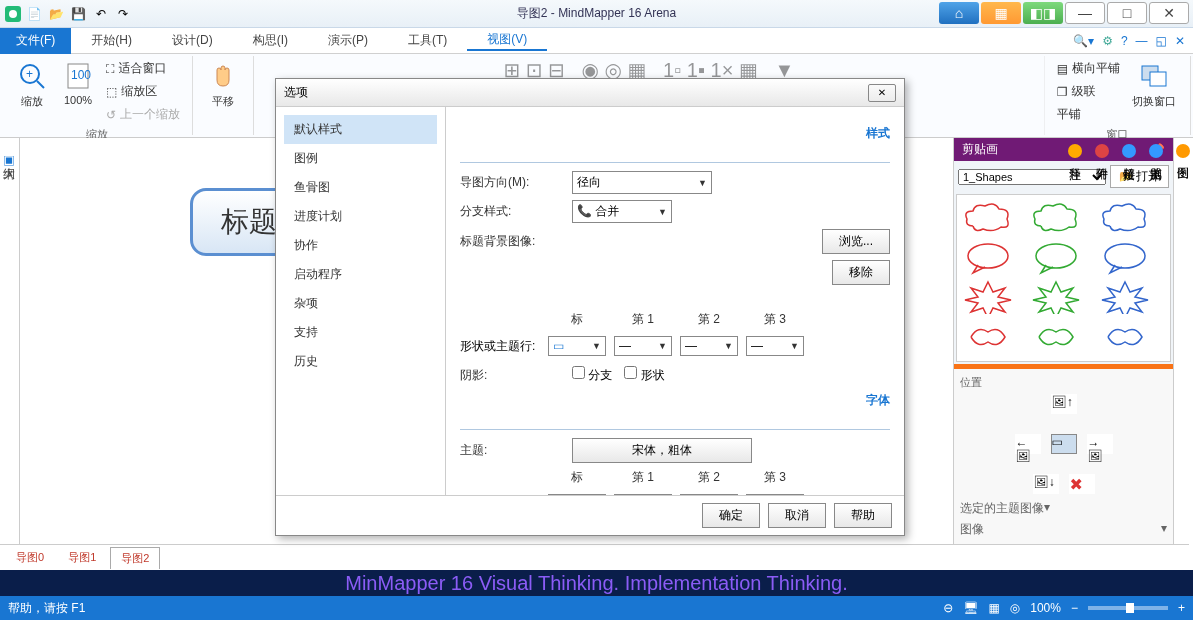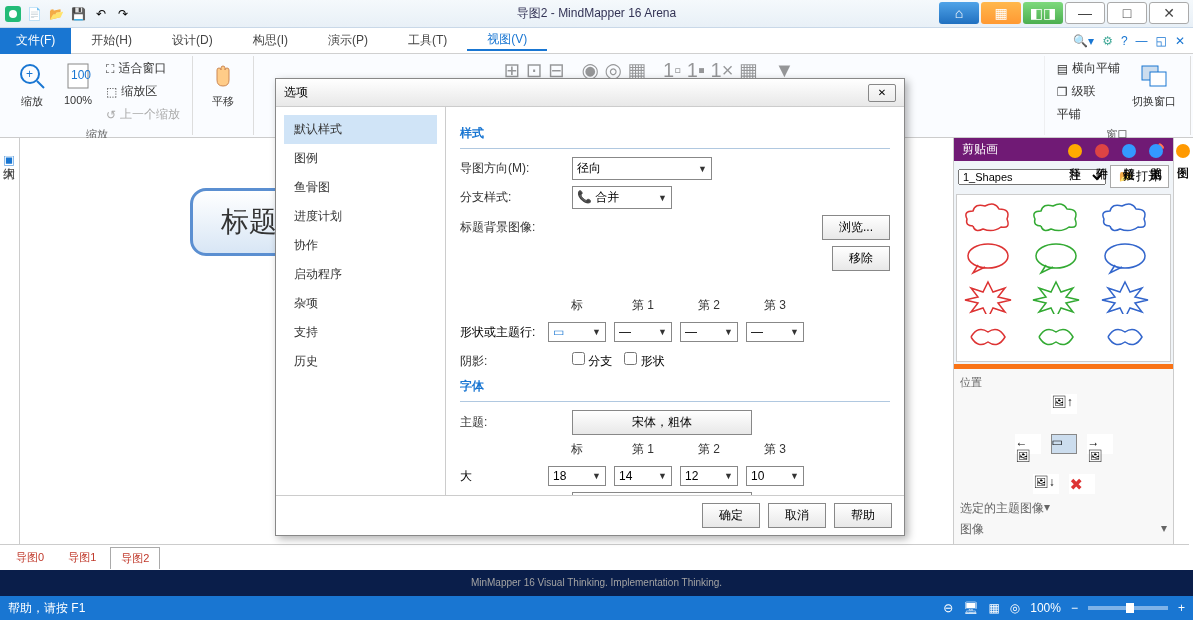--- a/index.html
+++ b/index.html
@@ -38,36 +38,36 @@
 .rightpanel .shape{width:50px;height:34px;}
 .rightpanel .posbox{background:#f8f8f8;border-top:5px solid #f97316;padding:6px;}
 .rightpanel .poslbl{color:#666;font-size:11px;margin-bottom:4px;}
 .rightpanel .posgrid{display:flex;flex-wrap:wrap;gap:10px;justify-content:center;}
 .rightpanel .posicon{width:26px;height:20px;border:1px solid #888;background:#fff;position:relative;}
 .farright{width:20px;background:#fff;border-left:1px solid #ccc;writing-mode:vertical-rl;text-orientation:upright;display:flex;flex-direction:column;gap:10px;padding:6px 2px;font-size:11px;}
 .farright .dot{width:14px;height:14px;border-radius:50%;}
 .tabs{position:absolute;bottom:50px;left:0;right:4px;height:26px;background:#fff;border-top:1px solid #ccc;display:flex;align-items:center;padding:0 6px;gap:4px;}
 .tabs .tab{padding:3px 10px;font-size:11px;color:#c0392b;}
 .tabs .tab.active{border:1px solid #aaa;border-bottom:none;background:#fff;}
-.banner{position:absolute;bottom:24px;left:0;right:0;height:26px;background:#0a1e4a;color:#a3a3a3;text-align:center;line-height:26px;font-size:10px;}
+.banner{position:absolute;bottom:24px;left:0;right:0;height:26px;background:#0a1e4a;color:#8b5cf6;text-align:center;line-height:26px;font-size:20px;}
 .statusbar{position:absolute;bottom:0;left:0;right:0;height:24px;background:#1976d2;color:#fff;display:flex;align-items:center;padding:0 8px;font-size:11px;justify-content:space-between;}
 .statusbar .sright{display:flex;align-items:center;gap:10px;}
 .statusbar .slider{width:80px;height:4px;background:#7fb3e8;position:relative;}
 .statusbar .slider .thumb{width:8px;height:10px;background:#fff;position:absolute;left:38px;top:-3px;}
 
 
 .dialog{position:absolute;left:275px;top:78px;width:630px;height:458px;background:#fff;border:1px solid #888;box-shadow:3px 3px 8px rgba(0,0,0,0.3);display:flex;flex-direction:column;z-index:100;}
 .dialog .dhead{height:28px;background:linear-gradient(#fff,#e8e8e8);border-bottom:1px solid #ccc;display:flex;align-items:center;padding:0 8px;justify-content:space-between;}
 .dialog .dclose{width:28px;height:18px;border:1px solid #888;border-radius:2px;display:flex;align-items:center;justify-content:center;font-size:10px;}
 .dialog .dbody{flex:1;display:flex;overflow:hidden;}
 .dialog .dnav{width:170px;border-right:1px solid #ccc;padding:8px;}
 .dialog .dnav .nitem{padding:6px 10px;color:#333;cursor:default;}
 .dialog .dnav .nitem.sel{background:#d0e4f7;}
 .dialog .dcontent{flex:1;padding:10px 14px;overflow-y:auto;position:relative;}
-.dialog .section-head{color:#1976d2;font-weight:bold;border-bottom:1px solid #b0c8e0;padding-bottom:6px;margin:8px 0;}
+.dialog .section-head{color:#1976d2;font-weight:bold;border-bottom:1px solid #b0c8e0;padding-bottom:20px;margin:8px 0;text-align:right;}
 .dialog .frow{display:flex;align-items:center;gap:12px;margin:6px 0;}
 .dialog .frow .flab{width:100px;color:#333;}
 .dialog .dsel{border:1px solid #888;padding:2px 4px;min-width:140px;background:#fff;display:inline-flex;align-items:center;justify-content:space-between;}
 .dialog .dsel.sm{min-width:50px;}
 .dialog .dbtn{border:1px solid #888;background:linear-gradient(#fff,#e8e8e8);padding:3px 16px;}
 .dialog .colgrid{display:grid;grid-template-columns:80px 58px 58px 58px 58px;gap:8px;align-items:center;}
 .dialog .colh{text-align:center;color:#333;}
 .dialog .dfoot{height:40px;border-top:1px solid #ccc;display:flex;align-items:center;justify-content:flex-end;gap:8px;padding:0 12px;}
 .arrow{font-size:9px;color:#333;}
 svg{display:block;}

